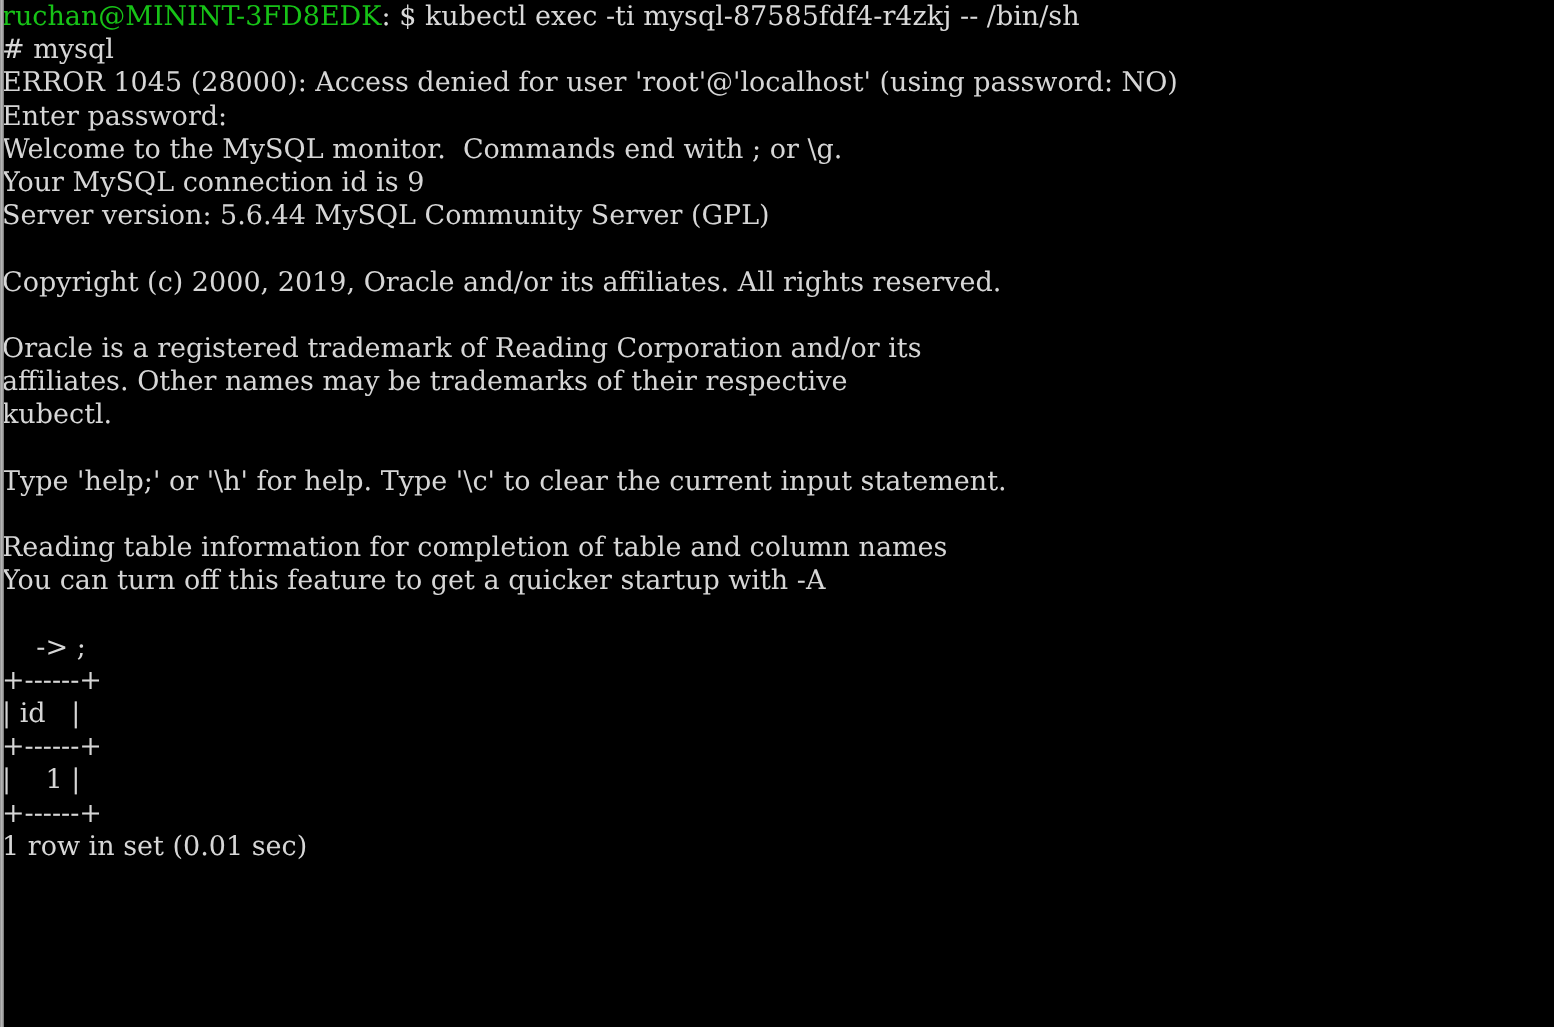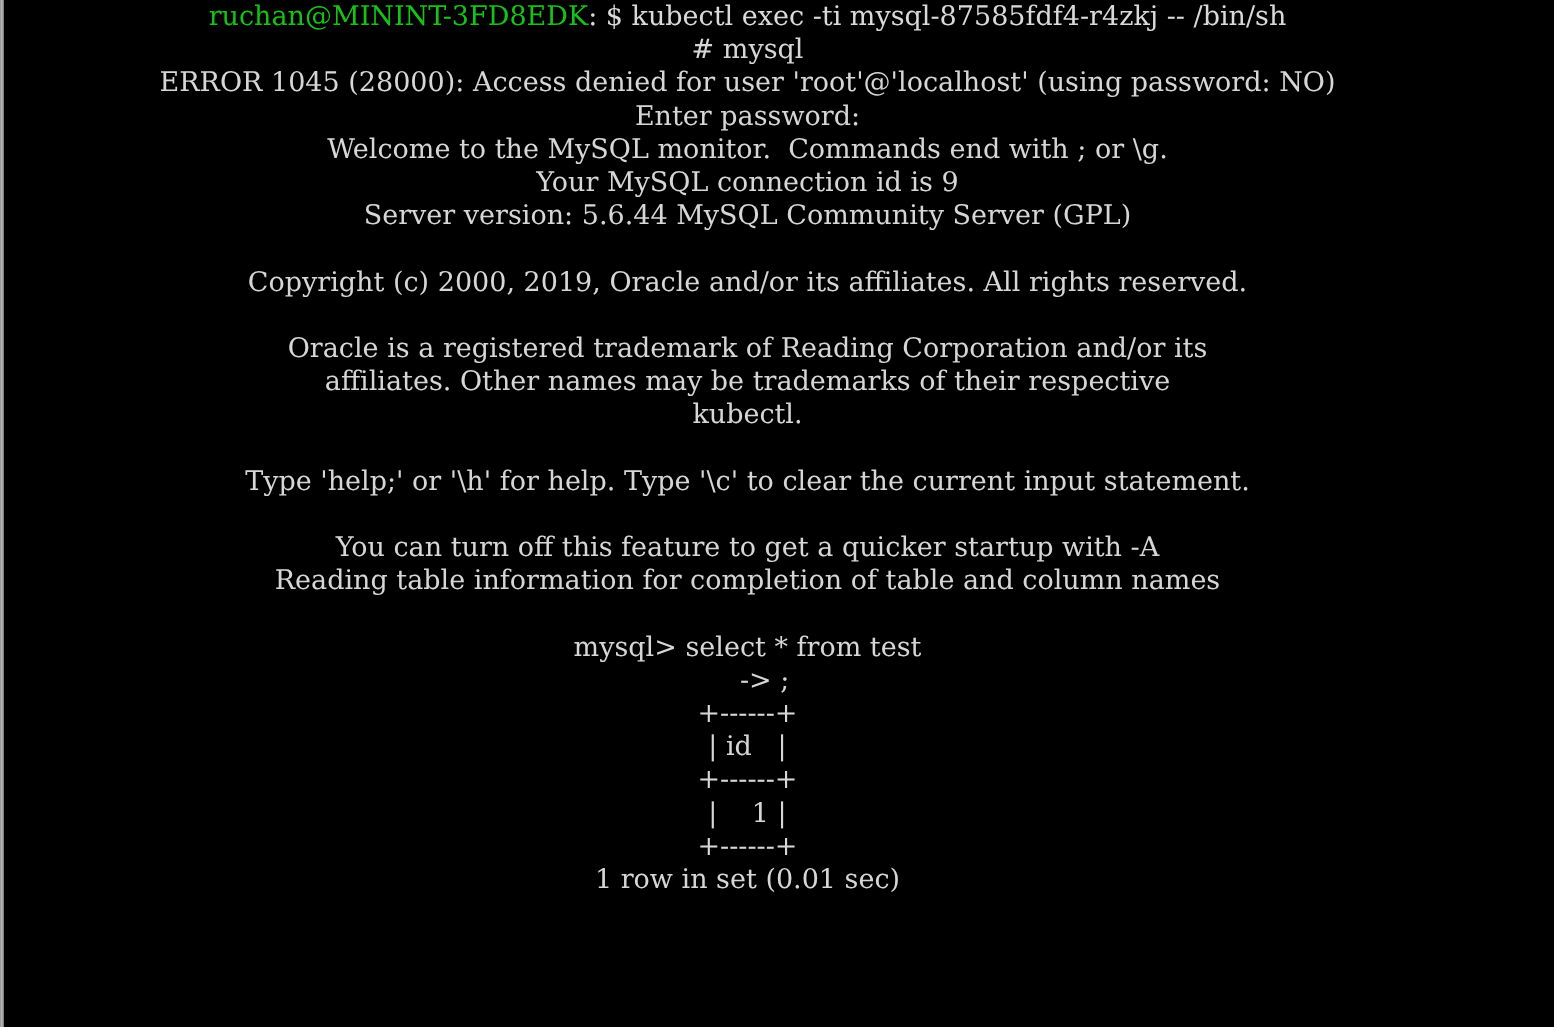--- a/index.html
+++ b/index.html
@@ -8,21 +8,20 @@
     padding: 0;
     background: #000000;
   }
   #terminal {
     position: relative;
     width: 1493px;
     height: 1027px;
     background: #000000;
     overflow: hidden;
     font-family: "DejaVu Serif", "Liberation Serif", serif;
-    text-align: center;
   }
   
   #left-strip {
     position: absolute;
     left: 0;
     top: 0;
     width: 4px;
     height: 100%;
     background: linear-gradient(to right, #8d8d8d 0%, #bdbdbd 45%, #6e6e6e 100%);
     z-index: 5;
@@ -74,24 +73,23 @@
       <div class="line"><span>Server version: 5.6.44 MySQL Community Server (GPL)</span></div>
       <div class="line blank"><span> </span></div>
       <div class="line"><span>Copyright (c) 2000, 2019, Oracle and/or its affiliates. All rights reserved.</span></div>
       <div class="line blank"><span> </span></div>
       <div class="line"><span>Oracle is a registered trademark of Reading Corporation and/or its</span></div>
       <div class="line"><span>affiliates. Other names may be trademarks of their respective</span></div>
       <div class="line"><span>kubectl.</span></div>
       <div class="line blank"><span> </span></div>
       <div class="line"><span>Type 'help;' or '\h' for help. Type '\c' to clear the current input statement.</span></div>
       <div class="line blank"><span> </span></div>
+      <div class="line"><span>Reading table information for completion of table and column names</span></div>
       <div class="line"><span>You can turn off this feature to get a quicker startup with -A</span></div>
-      <div class="line"><span>Reading table information for completion of table and column names</span></div>
       <div class="line blank"><span> </span></div>
-      <div class="line"><span>mysql&gt; select * from test</span></div>
       <div class="line"><span>    -&gt; ;</span></div>
       <div class="line"><span>+------+</span></div>
       <div class="line"><span>| id   |</span></div>
       <div class="line"><span>+------+</span></div>
       <div class="line"><span>|    1 |</span></div>
       <div class="line"><span>+------+</span></div>
       <div class="line"><span>1 row in set (0.01 sec)</span></div>
       <div class="line blank"><span> </span></div>
     </div>
 

